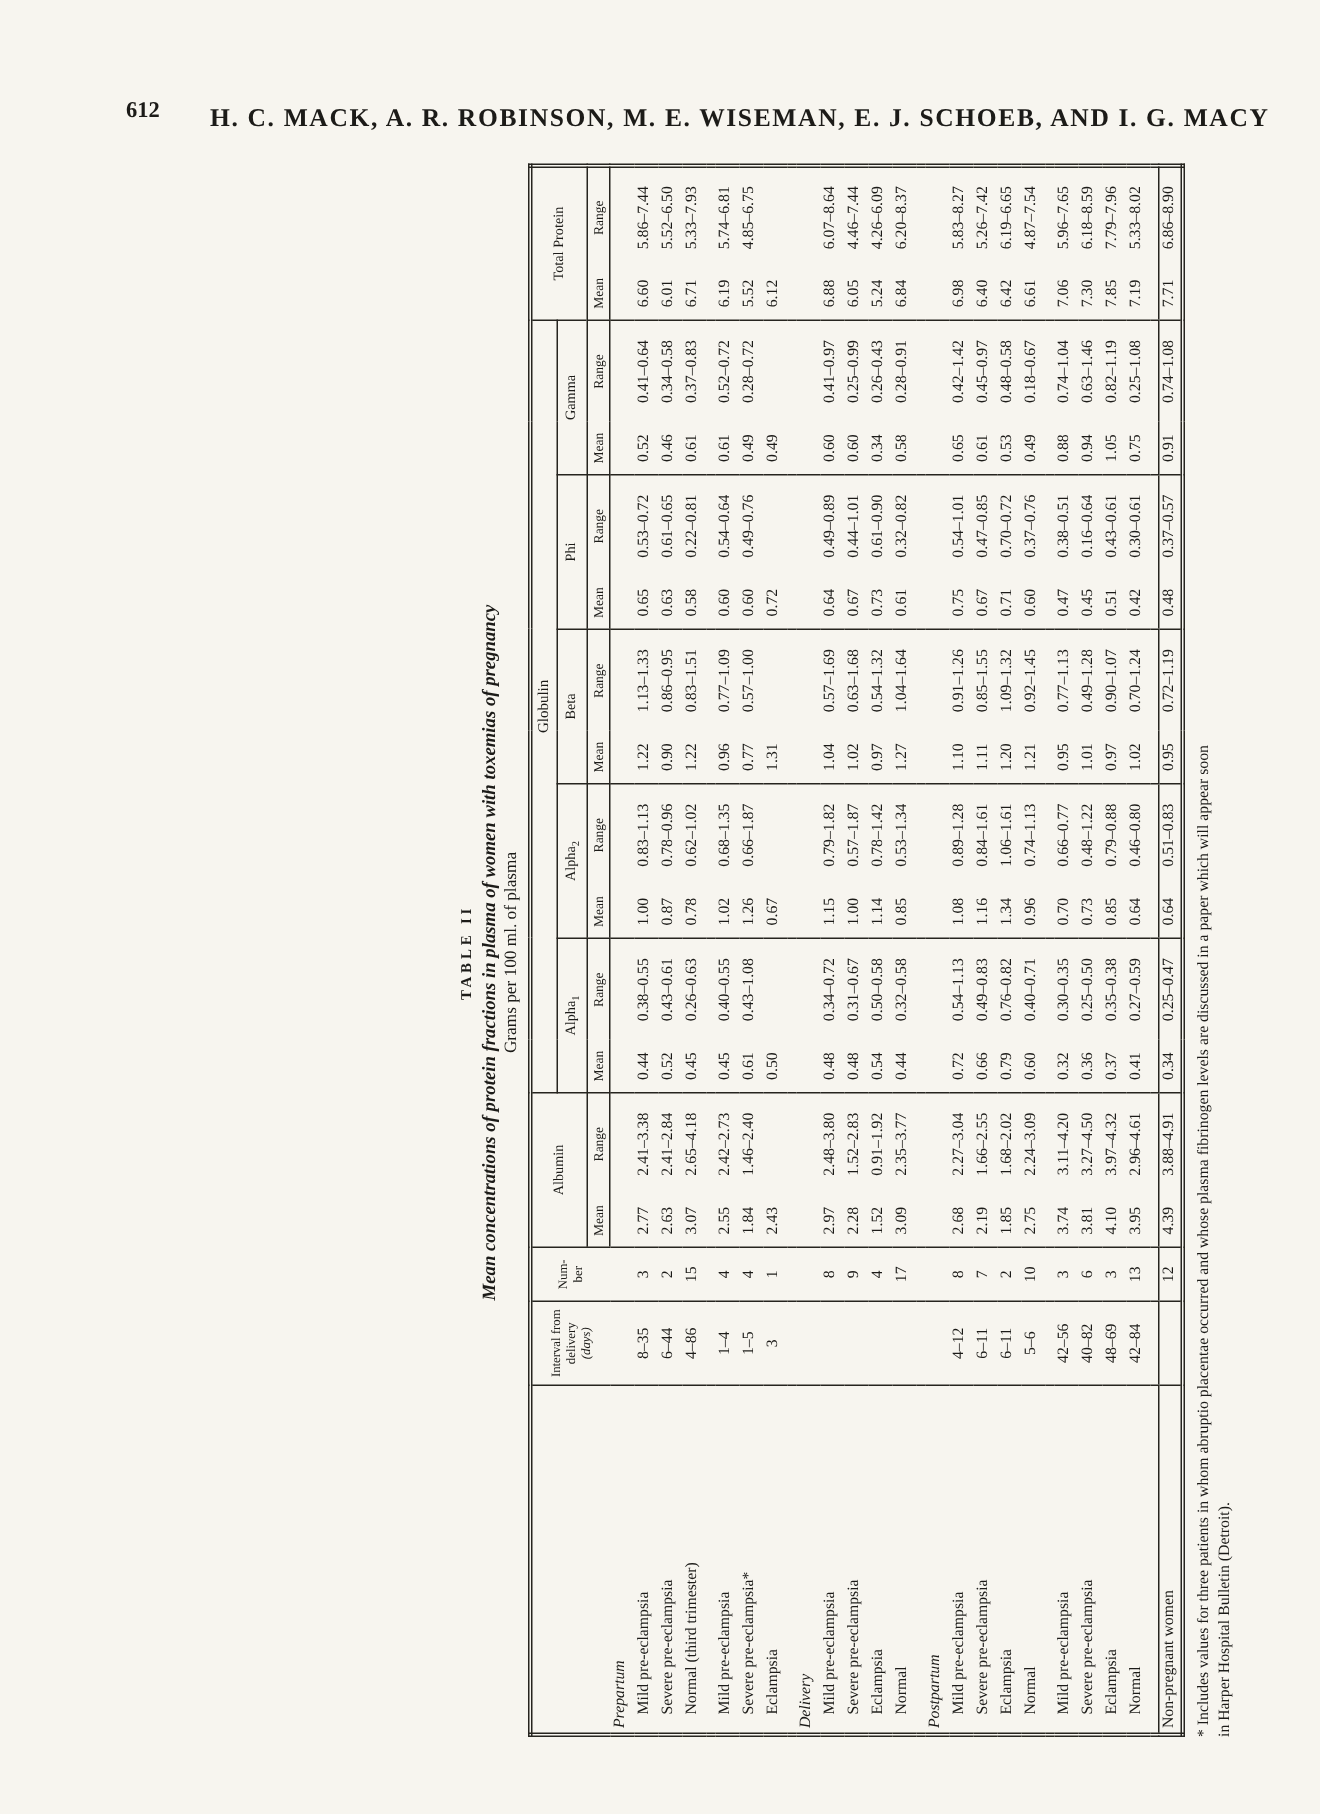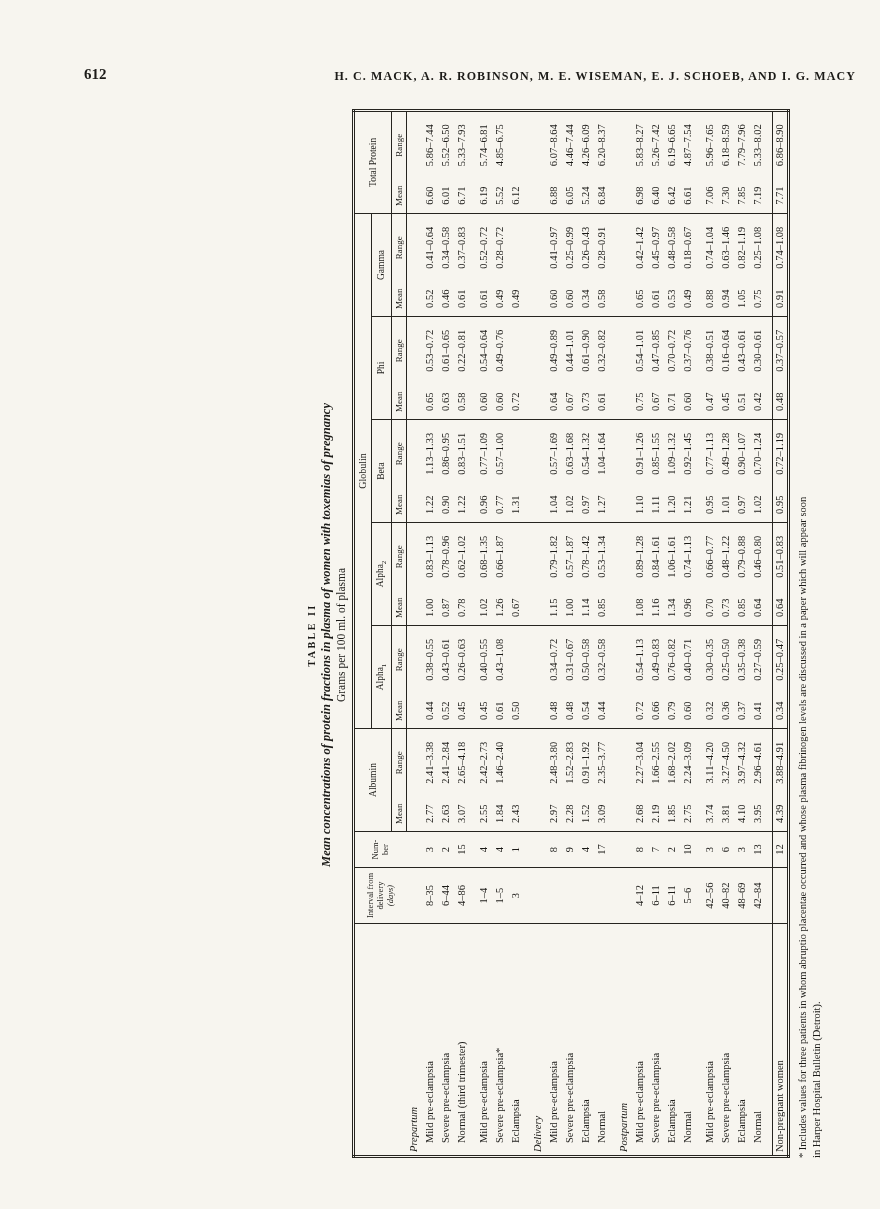--- a/index.html
+++ b/index.html
@@ -10,21 +10,21 @@
     color:#1c1b18;
     font-family:"Liberation Serif","DejaVu Serif",serif;
     overflow:hidden;
   }
 
   
   .page-head { position:absolute; top:66px; left:0; width:744px; height:24px; }
   .page-number { position:absolute; left:84px; top:0; font-size:15px; font-weight:bold; }
   .running-head {
     position:absolute; left:140px; top:3px; width:716px;
-    text-align:right; font-size:12px; font-weight:bold; letter-spacing:1.1px;
+    text-align:left; font-size:17px; font-weight:bold; letter-spacing:1.1px;
     white-space:nowrap;
   }
 
   
   
   .rotated-block {
     position:absolute; left:306px; top:1158px;
     width:1046px; height:556px;
     transform:rotate(-90deg); transform-origin:0 0;
   }

